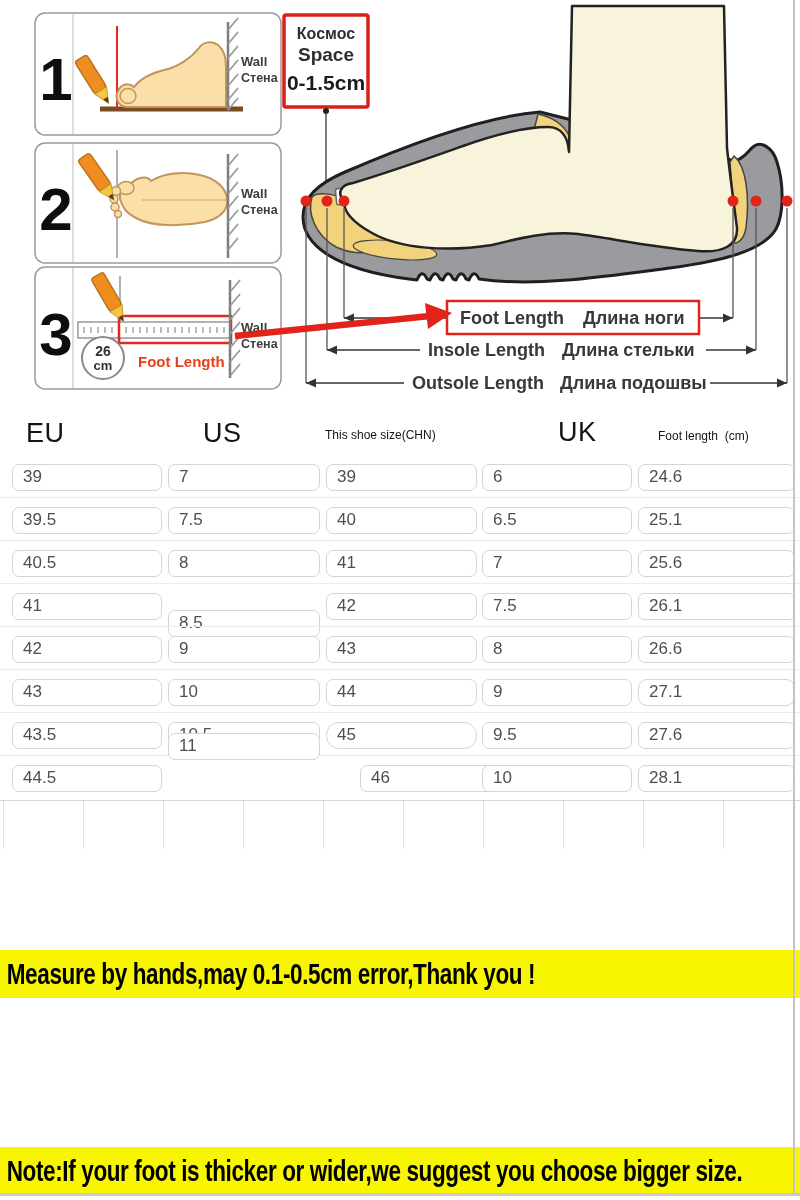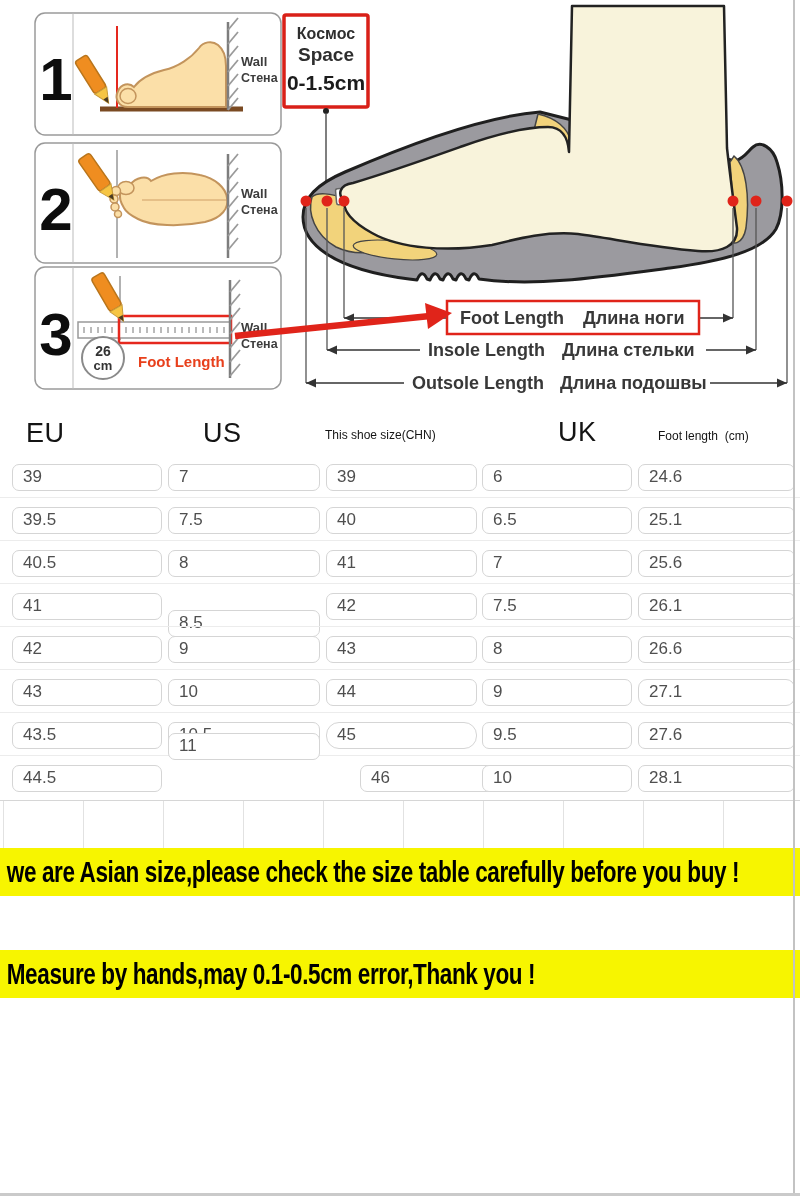--- a/index.html
+++ b/index.html
@@ -284,18 +284,18 @@
         <div class="cell" style="left: 326px; top: 765px; width: 139px; margin-left: 34px;">46</div>
         <div class="cell" style="left: 482px; top: 765px; width: 138px;">10</div>
         <div class="cell" style="left: 638px; top: 765px; width: 145px;">28.1</div>
       </div>
   </div>
 
   
   <div class="grid-strip"></div>
 
   
-  <div class="notice" style="top:848px;"><span class="notice-text">we are Asian size,please check the size table carefully before you buy !</span></div>
   <div class="notice" style="top:950px;"><span class="notice-text">Measure by hands,may 0.1-0.5cm error,Thank you !</span></div>
+  <div class="notice" style="top:1147px;"><span class="notice-text">Note:If your foot is thicker or wider,we suggest you choose bigger size.</span></div>
 
   <div class="frame-right"></div>
   <div class="frame-bottom"></div>
 </div>
 
 </body></html>

